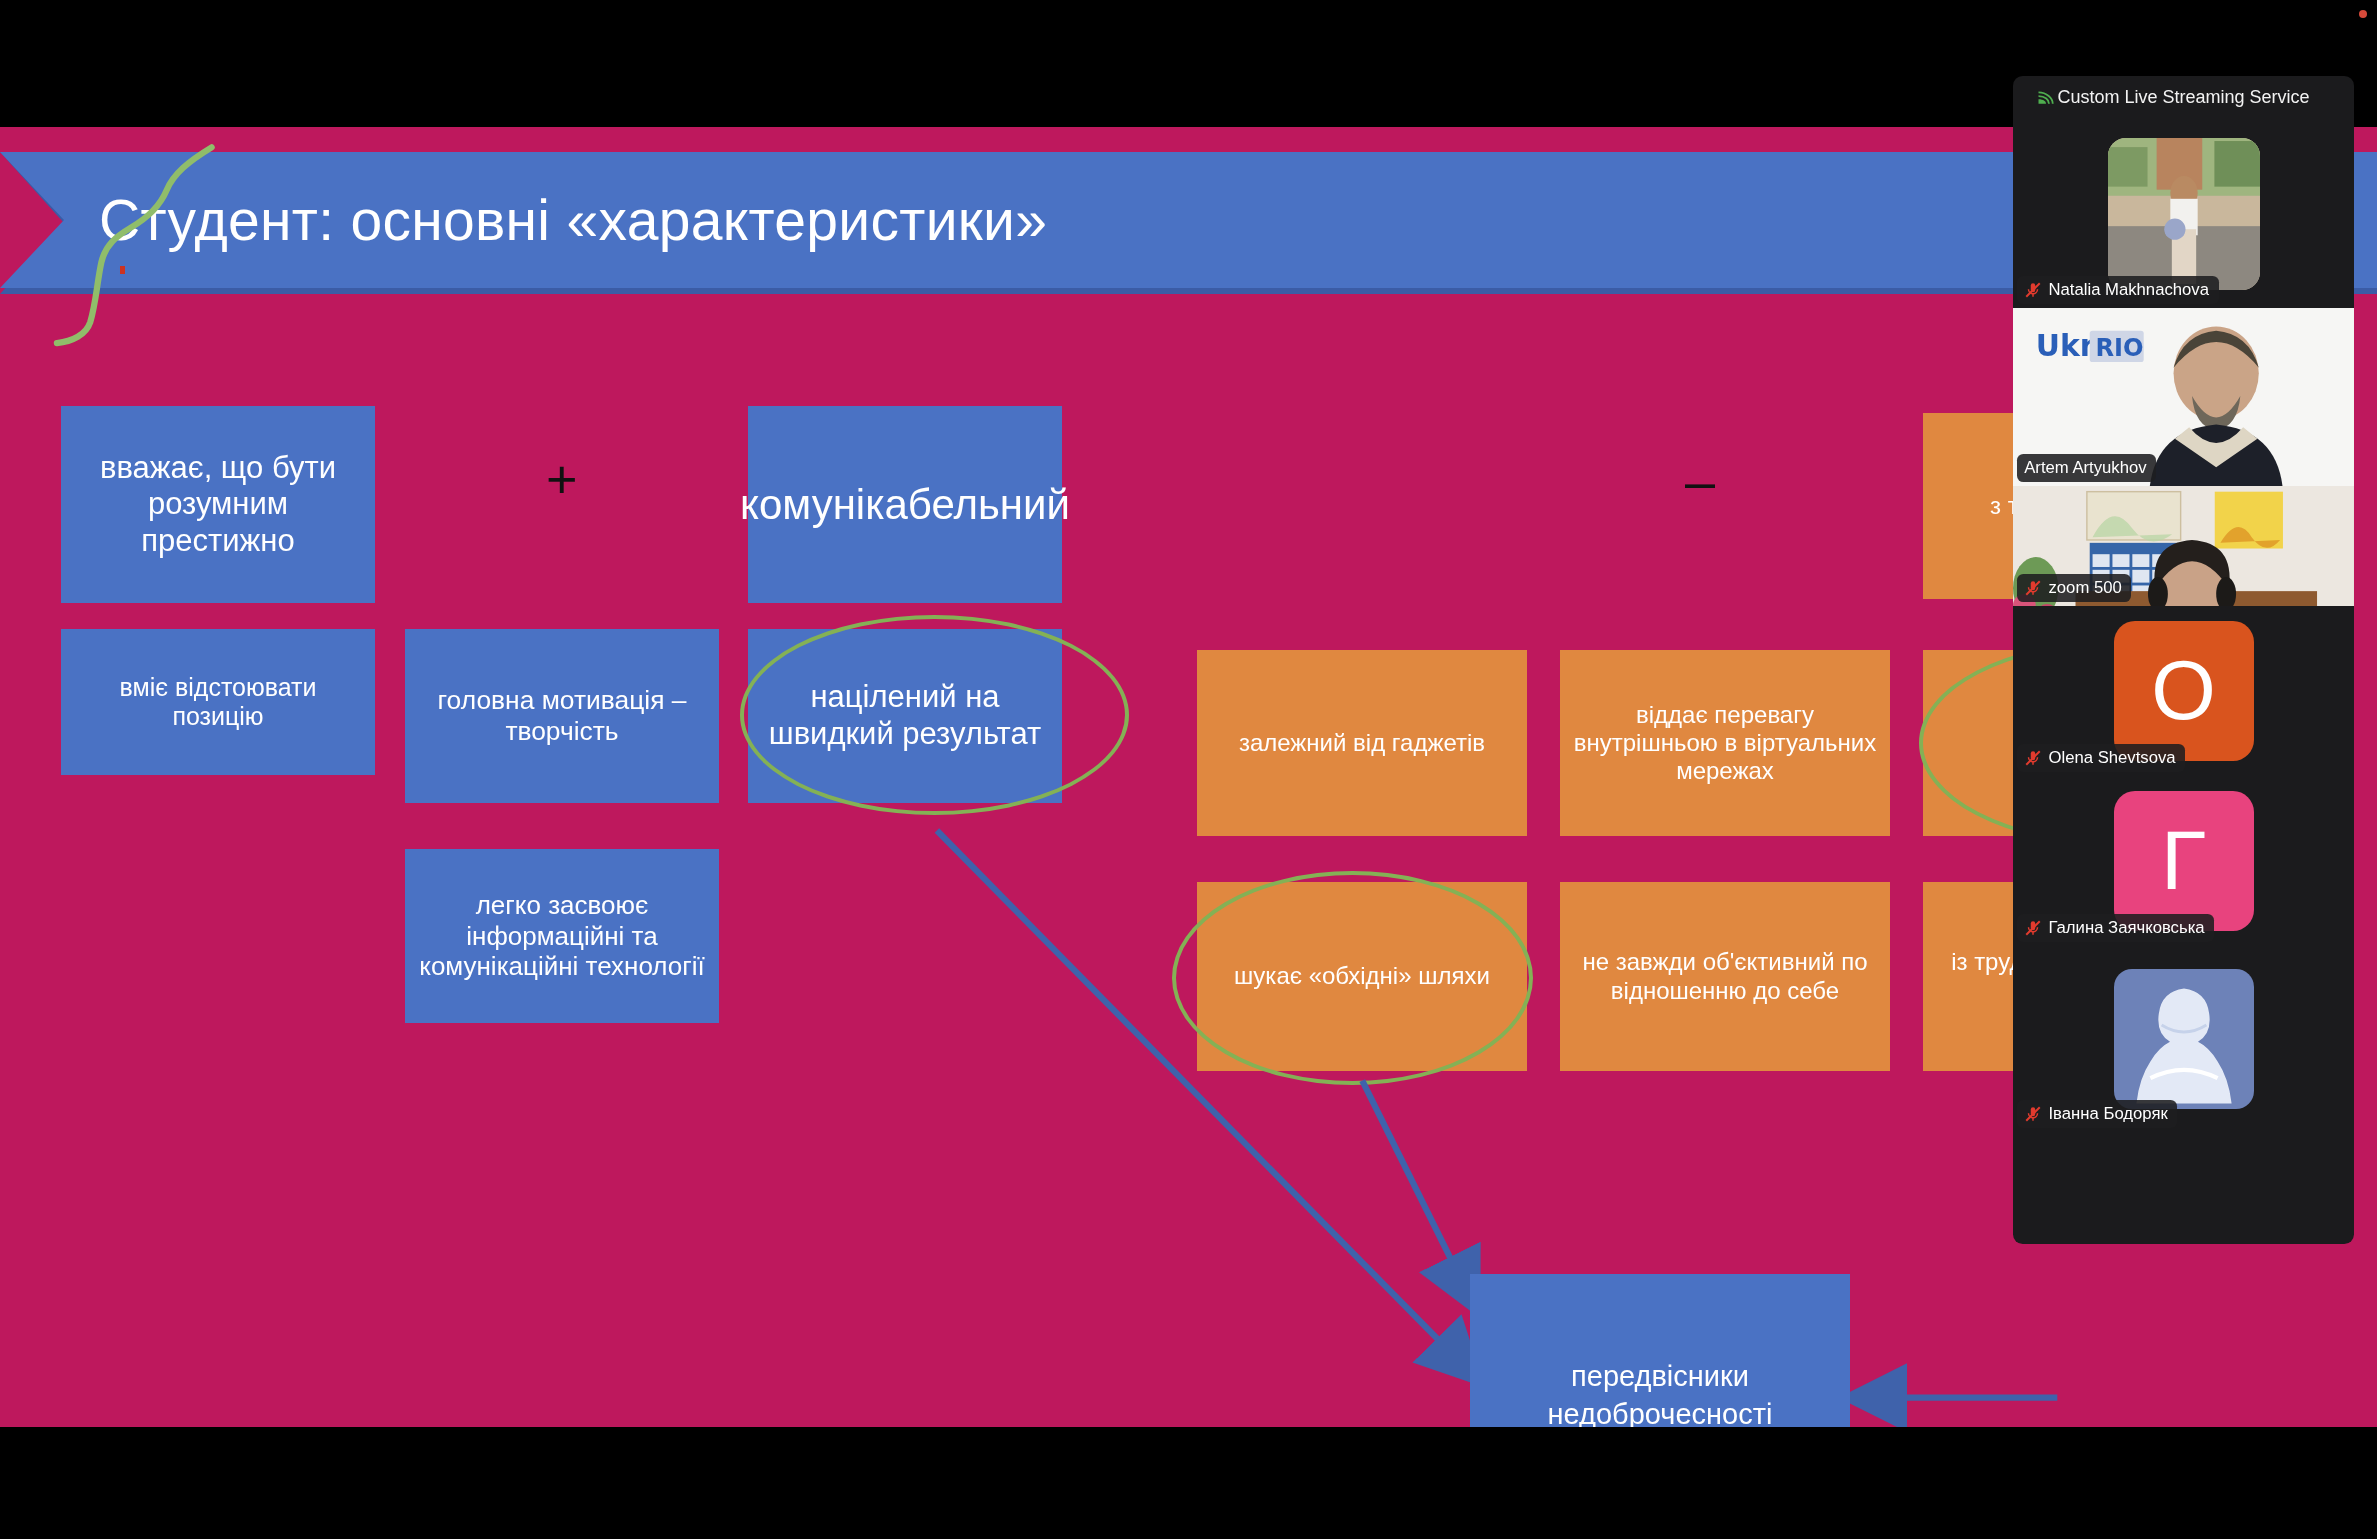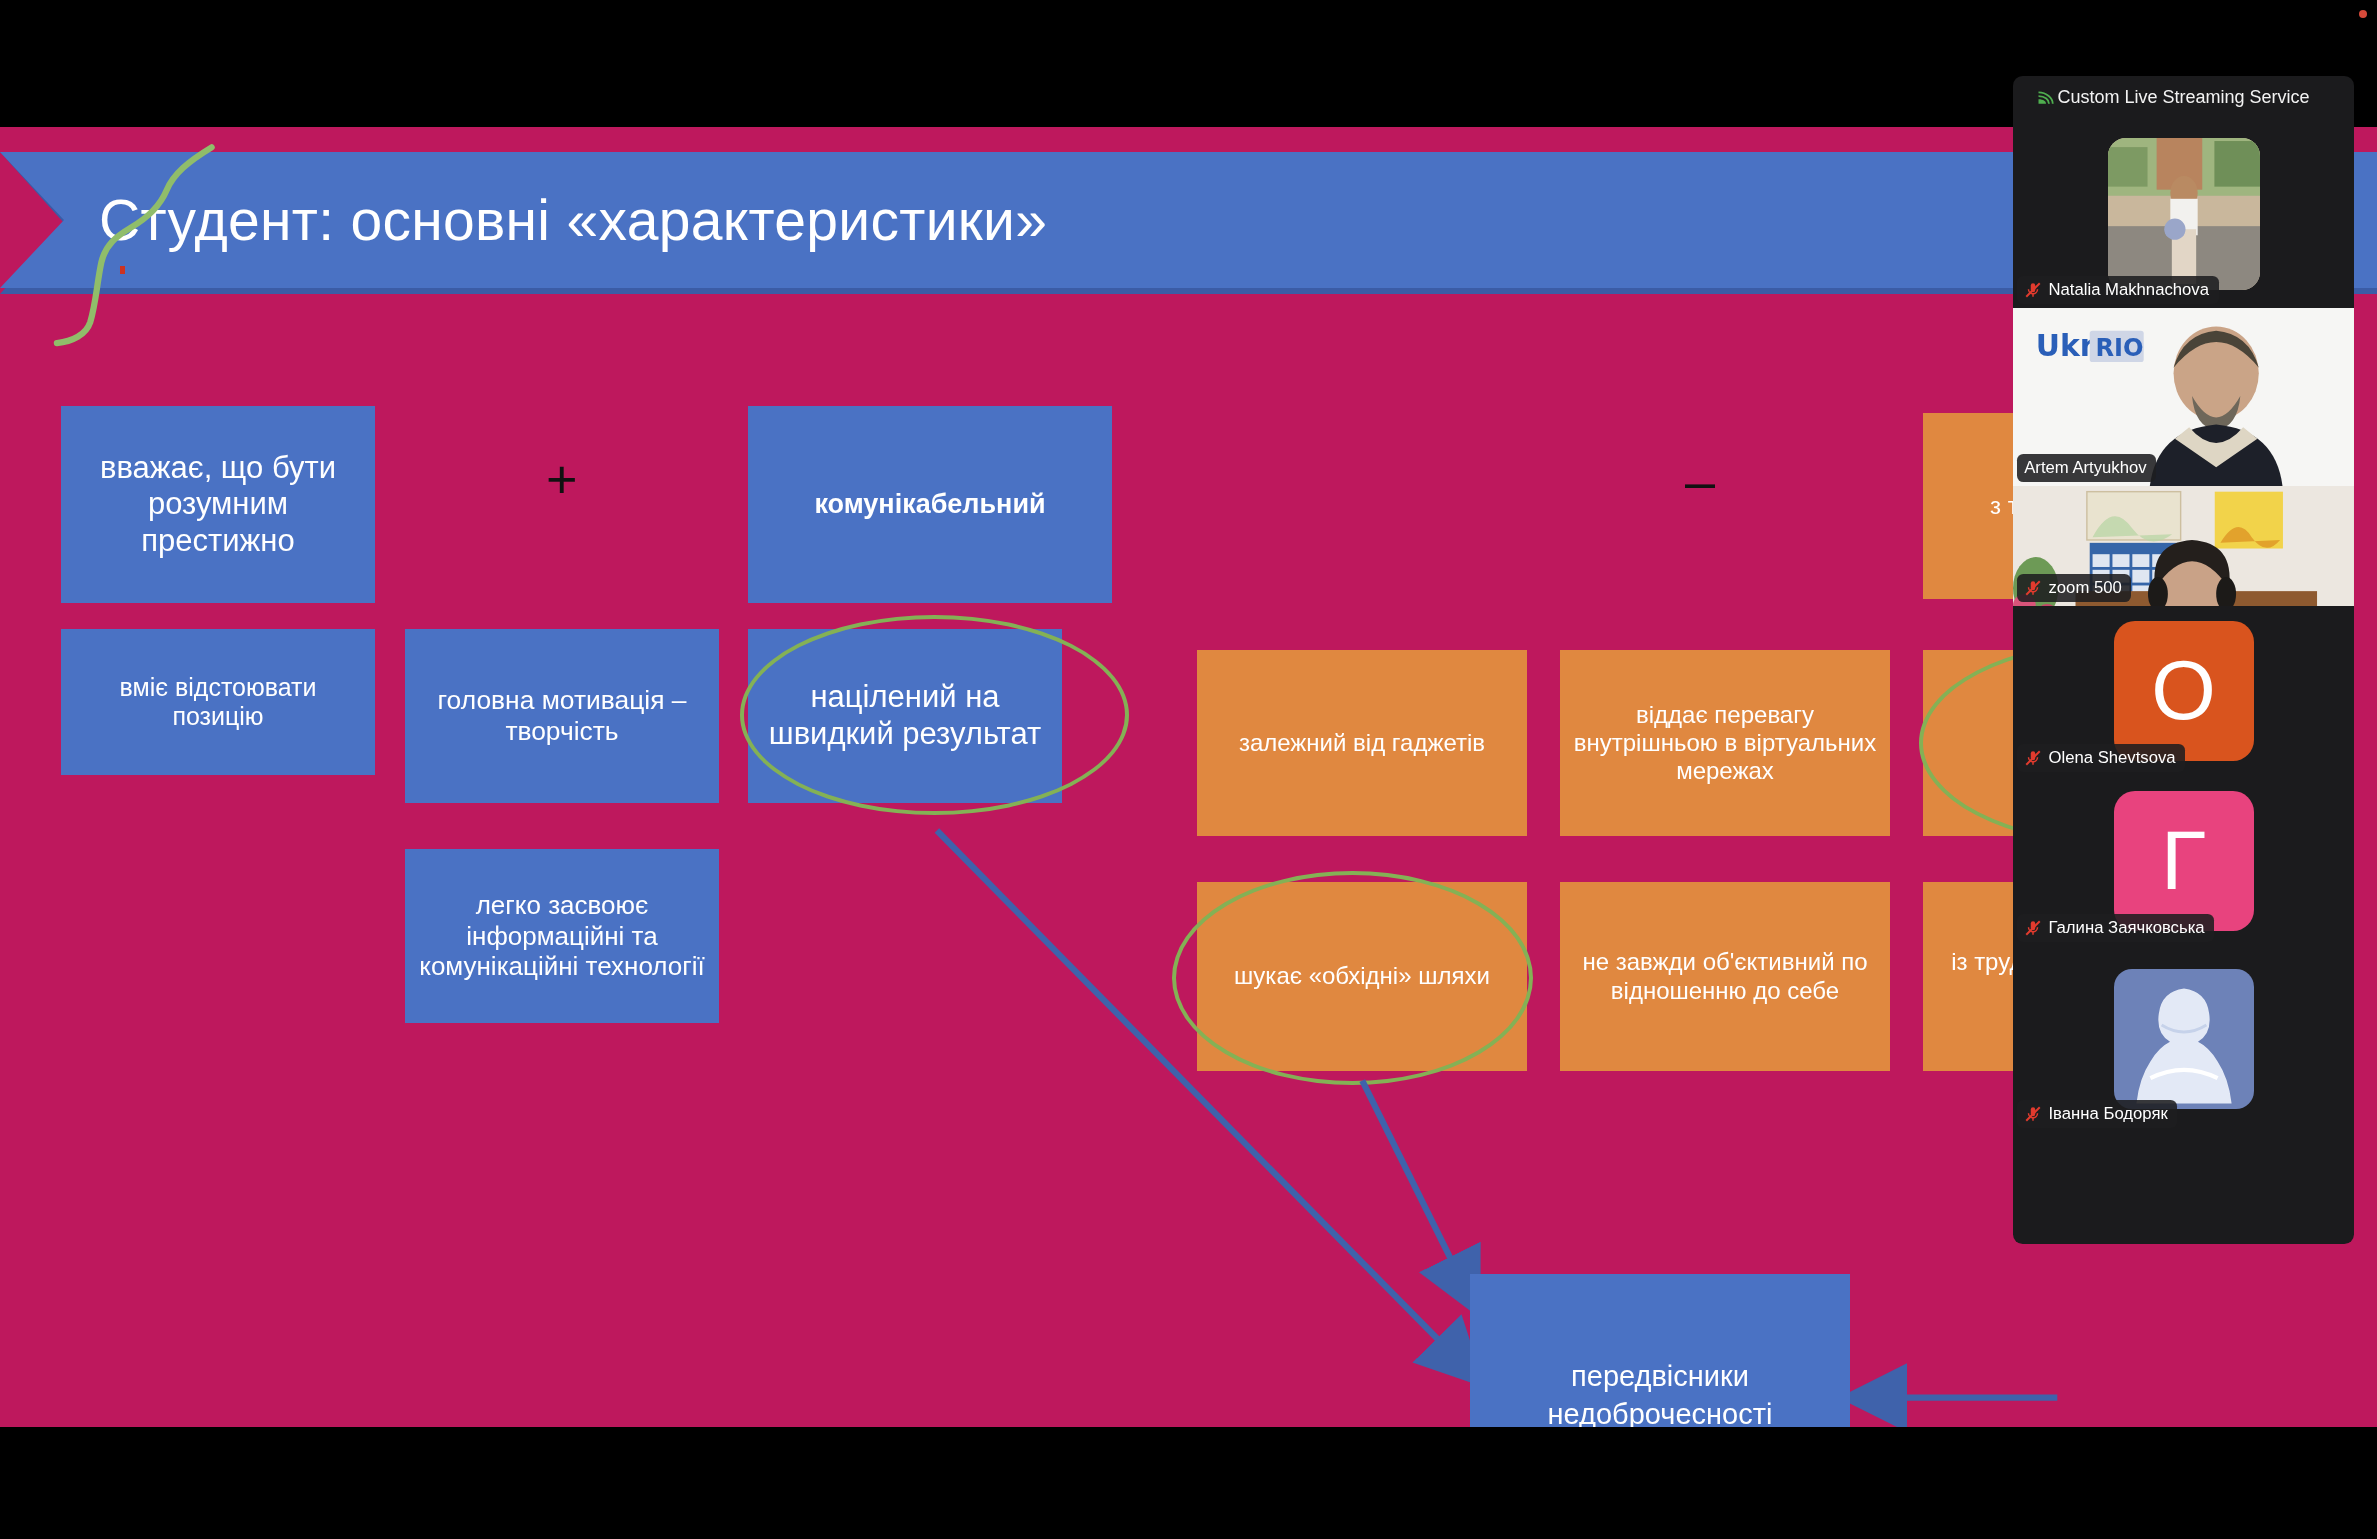--- a/index.html
+++ b/index.html
@@ -174,21 +174,21 @@
                C 140 204, 138 236, 130 262 C 124 280, 104 290, 82 292" fill="none" stroke="#90bd6a" stroke-width="9" stroke-linecap="round"></path>
     </svg>
     <div class="red-tick"></div>
 
     <div class="sign plus">+</div>
     <div class="sign minus">–</div>
 
     <div class="card blue" style="left:61px;  top:279px; width:314px; height:197px; font-size:31px;">
       <span>вважає, що бути розумним престижно</span>
     </div>
-    <div class="card blue" style="left:748px; top:279px; width:364px; height:197px; font-size:27px;font-weight:bold;">
+    <div class="card blue" style="left:748px; top:279px; width:314px; height:197px; font-size:42px;">
       <span>комунікабельний</span>
     </div>
 
     <div class="card blue" style="left:61px;  top:502px; width:314px; height:146px; font-size:25px;">
       <span>вміє відстоювати позицію</span>
     </div>
     <div class="card blue" style="left:405px; top:502px; width:314px; height:174px; font-size:26.4px;">
       <span>головна мотивація – творчість</span>
     </div>
     <div class="card blue" style="left:748px; top:502px; width:314px; height:174px; font-size:31px;">

